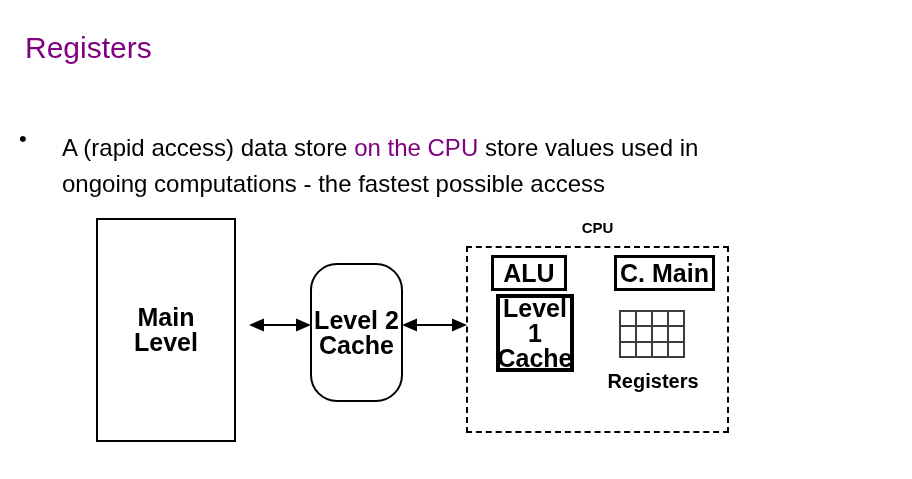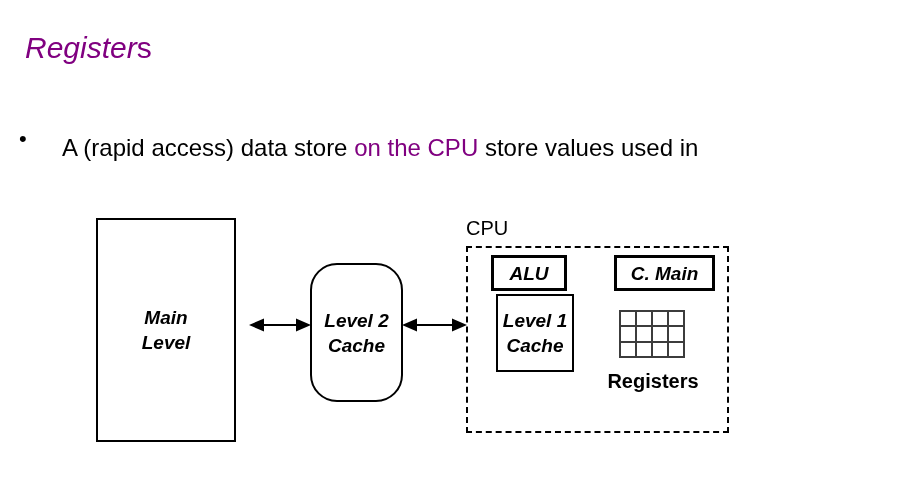--- a/index.html
+++ b/index.html
@@ -20,21 +20,21 @@
   
   .title {
     position: absolute;
     left: 25px;
     top: 30px;
     font-size: 30px;
     line-height: 36px;
     color: #800080;
     white-space: nowrap;
   }
-  .title .it { font-style: italic; }
+  .title .it { }
 
   
   .bullet-marker {
     position: absolute;
     left: 19px;
     top: 121px;
     font-size: 22px;
     line-height: 36px;
     color: #000000;
   }
@@ -54,44 +54,43 @@
     position: absolute;
     box-sizing: border-box;
     border: 2px solid #000000;
     background: #ffffff;
     display: flex;
     flex-direction: column;
     align-items: center;
     justify-content: center;
     text-align: center;
     font-weight: bold;
-    font-size: 19px;
+    font-size: 25px;
     line-height: 25px;
-    font-style: italic;
   }
   .box-main-memory   { left: 96px; top: 218px; width: 140px; height: 224px; }
   .box-level2-cache  { left: 310px; top: 263px; width: 93px;  height: 139px; border-radius: 27px; }
   .box-cpu {
     left: 466px; top: 246px; width: 263px; height: 187px;
     border: 2px dashed #000000;
     background: transparent;
   }
   .box-alu    { left: 491px; top: 255px; width: 76px;  height: 36px; border-width: 3px; }
   .box-c-unit { left: 614px; top: 255px; width: 101px; height: 36px; border-width: 3px; }
   .box-level1-cache {
     left: 496px; top: 294px; width: 78px; height: 78px;
-    border: 2px solid #000000;
+    border: 4px solid #000000;
   }
 
   .cpu-label {
     position: absolute;
     left: 466px; top: 216px; width: 263px;
-    text-align: left;
-    font-weight: normal;
-    font-size: 20px;
+    text-align: center;
+    font-weight: bold;
+    font-size: 15px;
     line-height: 24px;
   }
   .registers-label {
     position: absolute;
     left: 592px; top: 369px; width: 122px;
     text-align: center;
     font-weight: bold;
     font-size: 20px;
     line-height: 24px;
   }
@@ -121,20 +120,21 @@
 
 <div class="slide">
 
   <div class="title">
     <span class="it">Register</span><span>s</span>
   </div>
 
   <div class="bullet-marker">•</div>
   <div class="bullet-text">
     <div><span>A (rapid access) data store </span><span class="highlight">on the CPU</span><span> store values used in</span></div>
+    <div>ongoing computations - the fastest possible access</div>
   </div>
 
   <div class="box box-main-memory">
     <div>Main</div>
     <div>Level</div>
   </div>
 
   <svg class="arrow" style="left:249px; top:316px;" width="62" height="18" viewBox="0 0 62 18">
     <line x1="6" y1="9" x2="56" y2="9" stroke="#000" stroke-width="2"></line>
     <polygon points="0,9 15,2.5 15,15.5" fill="#000"></polygon>

